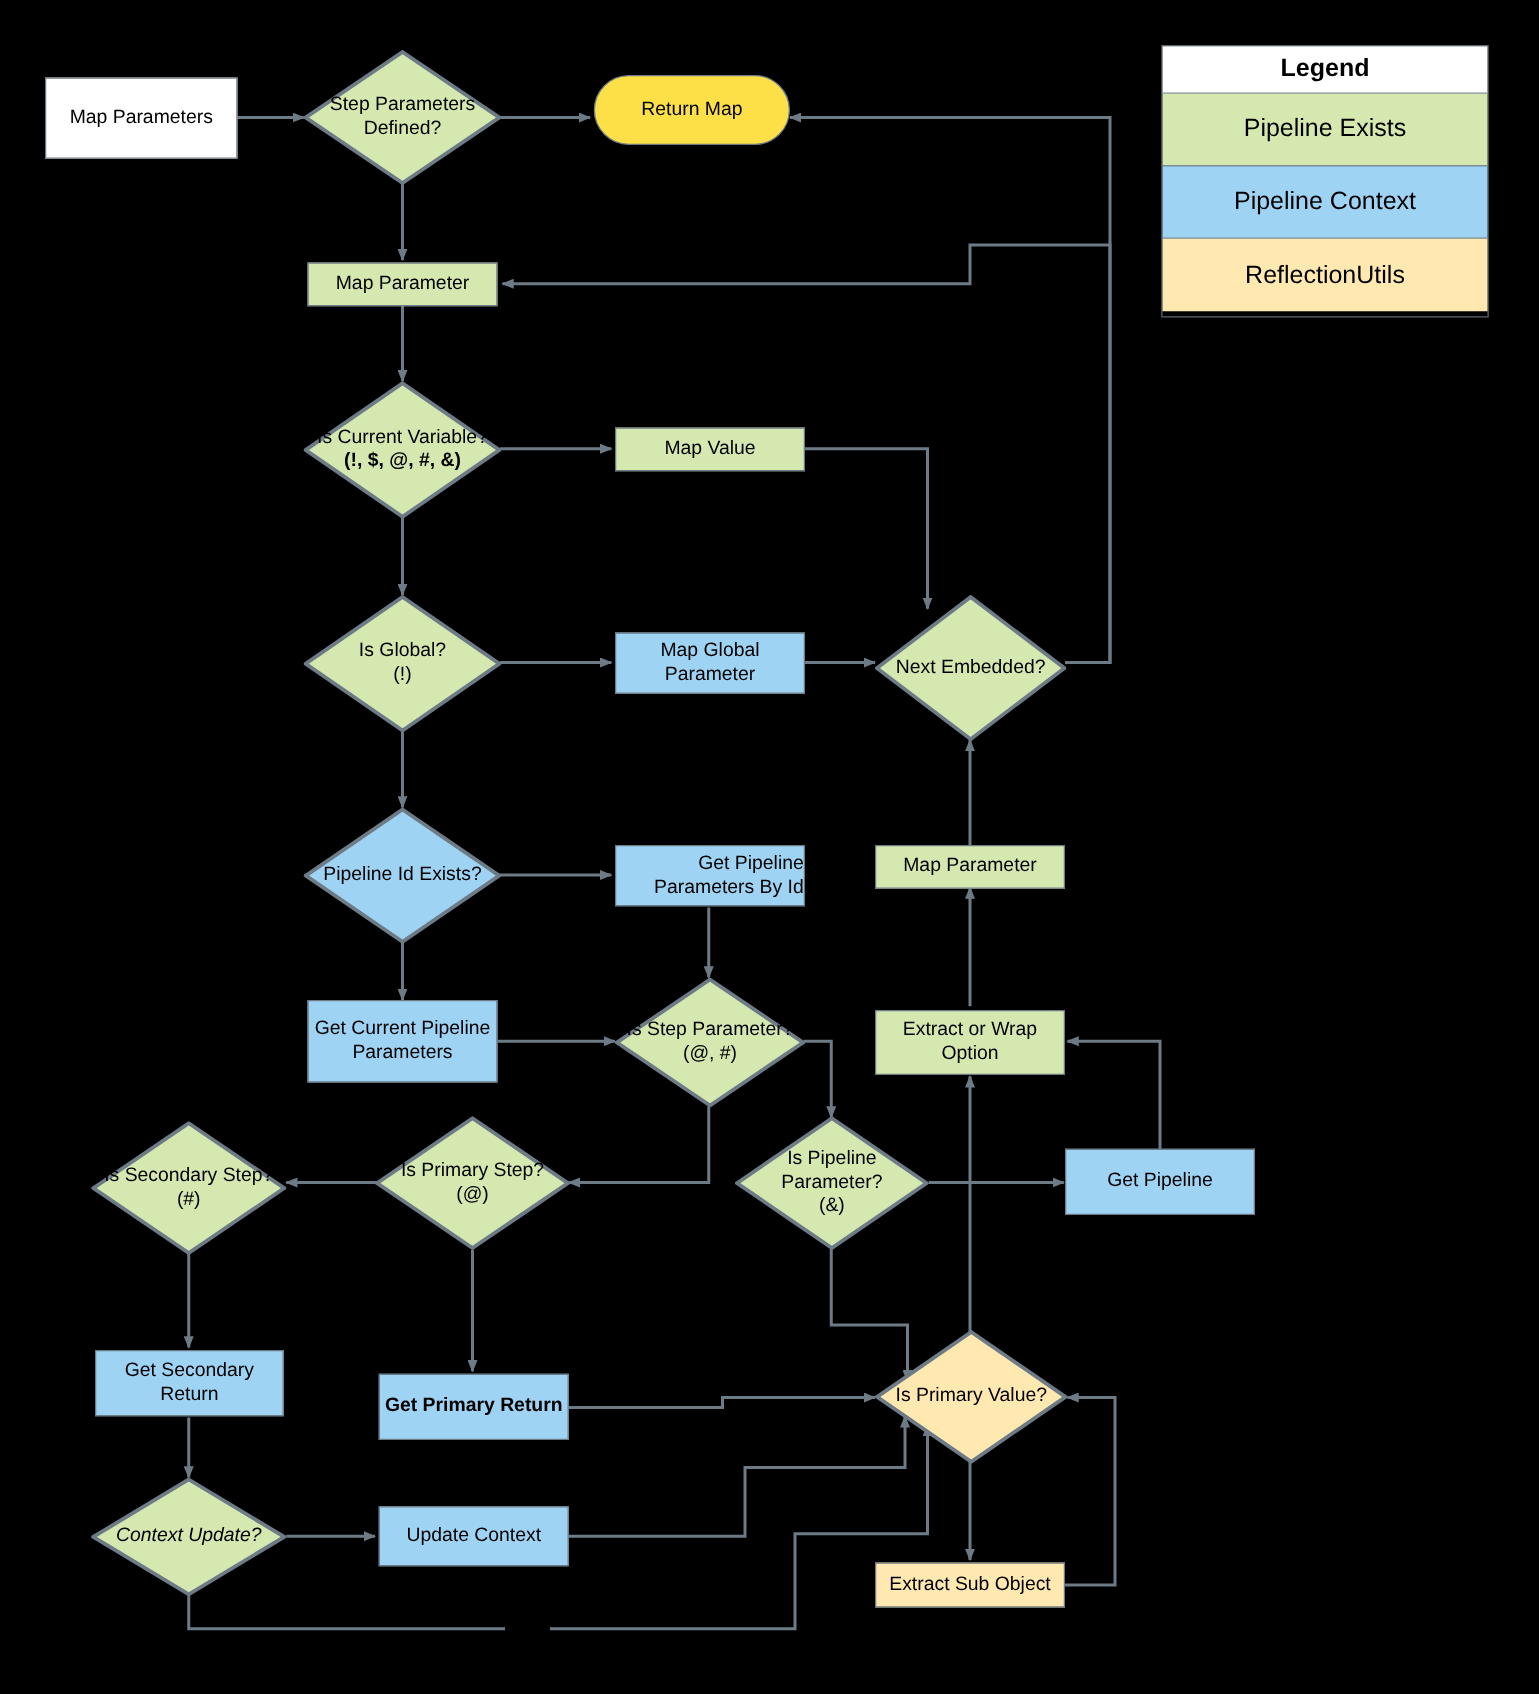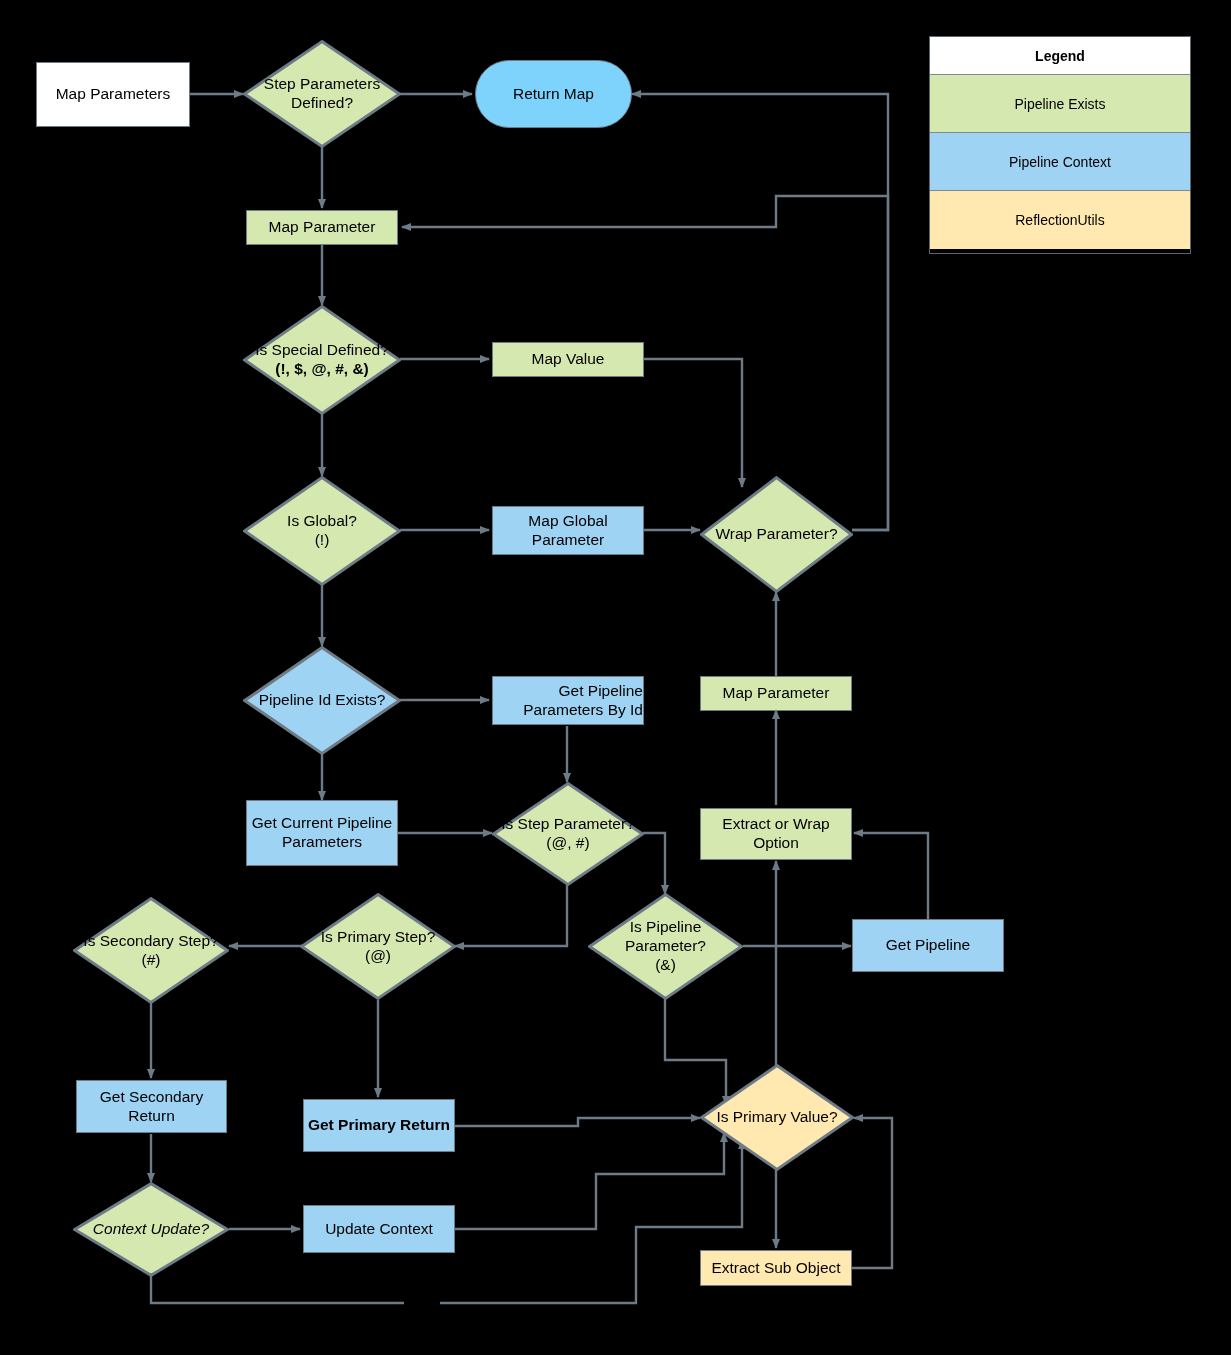--- a/index.html
+++ b/index.html
@@ -10,21 +10,21 @@
         justify-content:center;text-align:center;color:#000;font-size:15.5px;line-height:1.22;}
   .rect{border:1.6px solid #6d7b86;}
   .round{border:1.6px solid #6d7b86;border-radius:42px;}
   .dia{background:transparent;border:none;}
   .dia .diatxt{position:relative;z-index:2;}
   .dia svg{position:absolute;left:0;top:0;width:100%;height:100%;z-index:1;}
   .sub{display:block;}
   .bold{font-weight:bold;}
   .legend{position:absolute;border:1.6px solid #5b6770;box-sizing:border-box;}
   .legrow{box-sizing:border-box;display:flex;align-items:center;justify-content:center;
-          font-size:14px;color:#000;border-bottom:1.4px solid #7d8a92;}
+          font-size:20px;color:#000;border-bottom:1.4px solid #7d8a92;}
   .legrow:last-child{border-bottom:none;}
   .legtitle{font-weight:bold;}
 </style>
 </head>
 <body>
 
 <div id="stage">
 
   <svg class="edges" viewBox="0 0 1231 1355">
     <defs>
@@ -109,34 +109,34 @@
     <span>Map Parameters</span>
   </div>
 
   <div class="node dia" style="left:243px;top:40px;width:158px;height:108px;">
     <svg viewBox="0 0 158 108" preserveAspectRatio="none">
       <polygon points="79,1.6 156.4,54 79,106.4 1.6,54" fill="#d5e8b0" stroke="#6d7b86" stroke-width="3"></polygon>
     </svg>
     <span class="diatxt">Step Parameters Defined?</span>
   </div>
 
-  <div class="node round" style="left:475px;top:60px;width:157px;height:68px;background:#7dd3fc;">
+  <div class="node round" style="left:475px;top:60px;width:157px;height:56px;background:#fde047;">
     <span>Return Map</span>
   </div>
 
   <div class="node rect" style="left:246px;top:210px;width:152px;height:35px;background:#d5e8b0;">
     <span>Map Parameter</span>
   </div>
 
   <div class="node dia" style="left:243px;top:305px;width:158px;height:110px;">
     <svg viewBox="0 0 158 110" preserveAspectRatio="none">
       <polygon points="79,1.6 156.4,55 79,108.4 1.6,55" fill="#d5e8b0" stroke="#6d7b86" stroke-width="3"></polygon>
     </svg>
     <span class="diatxt">
-      <span>Is Special Defined?</span>
+      <span>Is Current Variable?</span>
       <span class="sub bold">(!, $, @, #, &amp;)</span>
     </span>
   </div>
 
   <div class="node rect" style="left:492px;top:342px;width:152px;height:35px;background:#d5e8b0;">
     <span>Map Value</span>
   </div>
 
   <div class="node dia" style="left:243px;top:476px;width:158px;height:110px;">
     <svg viewBox="0 0 158 110" preserveAspectRatio="none">
@@ -149,21 +149,21 @@
   </div>
 
   <div class="node rect" style="left:492px;top:506px;width:152px;height:49px;background:#9fd3f3;">
     <span>Map Global Parameter</span>
   </div>
 
   <div class="node dia" style="left:700px;top:476px;width:153px;height:117px;">
     <svg viewBox="0 0 153 117" preserveAspectRatio="none">
       <polygon points="76.5,1.6 151.4,58.5 76.5,115.4 1.6,58.5" fill="#d5e8b0" stroke="#6d7b86" stroke-width="3"></polygon>
     </svg>
-    <span class="diatxt">Wrap Parameter?</span>
+    <span class="diatxt">Next Embedded?</span>
   </div>
 
   <div class="node dia" style="left:243px;top:646px;width:158px;height:109px;">
     <svg viewBox="0 0 158 109" preserveAspectRatio="none">
       <polygon points="79,1.6 156.4,54.5 79,107.4 1.6,54.5" fill="#9fd3f3" stroke="#6d7b86" stroke-width="3"></polygon>
     </svg>
     <span class="diatxt">Pipeline Id Exists?</span>
   </div>
 
   <div class="node rect" style="left:492px;top:676px;width:152px;height:49px;background:#9fd3f3;text-align:right;">

